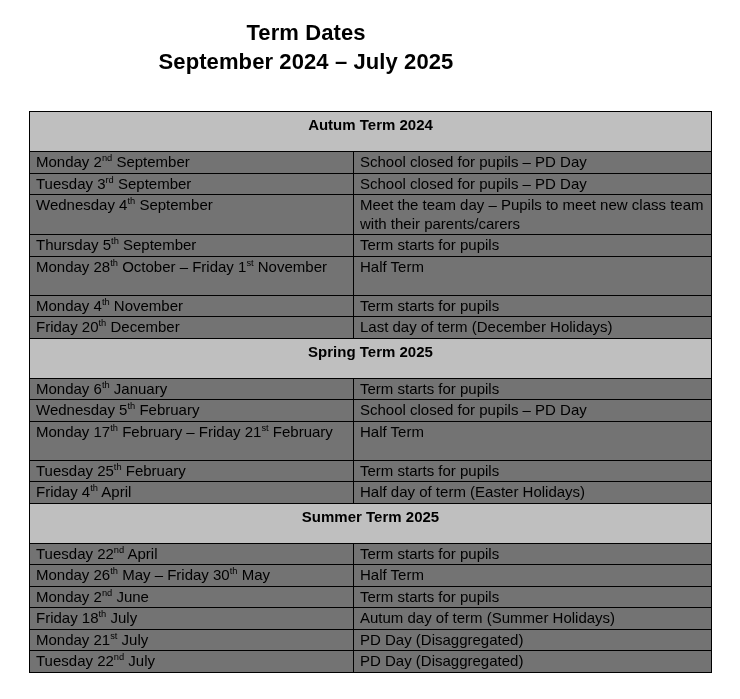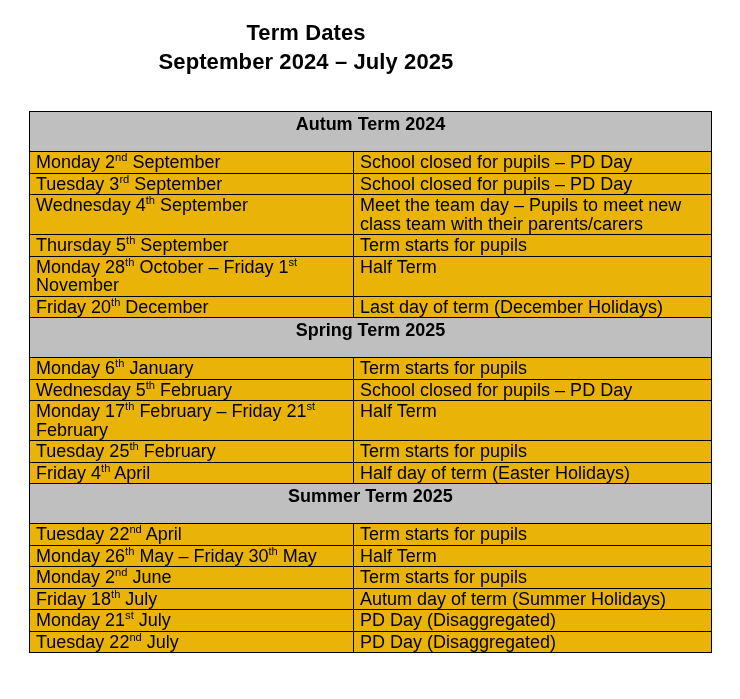--- a/index.html
+++ b/index.html
@@ -34,21 +34,21 @@
   .table-wrap {
     position: absolute;
     left: 29px;
     top: 111px;
     width: 682px;
   }
   table.term-table {
     width: 682px;
     border-collapse: collapse;
     table-layout: fixed;
-    font-size: 18px;
+    font-size: 15px;
   }
   table.term-table td {
     border: 1.3px solid #000000;
     padding: 1px 0 1px 6px;
     vertical-align: top;
     line-height: 18.5px;
     color: #000000;
   }
   col.c1 { width: 324px; }
   col.c2 { width: 358px; }
@@ -59,21 +59,21 @@
     font-weight: bold;
     padding: 3px 0 0 0;
     height: 36px;
     vertical-align: top;
   }
   tr.section-row td .sec-label {
     display: block;
     line-height: 19px;
   }
   tr.data-row td {
-    background: #eab308;
+    background: #737373;
     height: 17px;
   }
   tr.data-row.two-line td {
     height: 36px;
   }
   sup {
     font-size: 0.62em;
     vertical-align: super;
     line-height: 0;
   }
@@ -136,20 +136,28 @@
           <tr class="data-row two-line">
             <td>
               <span class="cell-text">Monday 28<sup>th</sup> October – Friday 1<sup>st</sup> November</span>
             </td>
             <td>
               <span class="cell-text">Half Term</span>
             </td>
           </tr>
           <tr class="data-row">
             <td>
+              <span class="cell-text">Monday 4<sup>th</sup> November</span>
+            </td>
+            <td>
+              <span class="cell-text">Term starts for pupils</span>
+            </td>
+          </tr>
+          <tr class="data-row">
+            <td>
               <span class="cell-text">Friday 20<sup>th</sup> December</span>
             </td>
             <td>
               <span class="cell-text">Last day of term (December Holidays)</span>
             </td>
           </tr>
           <tr class="section-row">
             <td colspan="2">
               <span class="sec-label">Spring Term 2025</span>
             </td>

